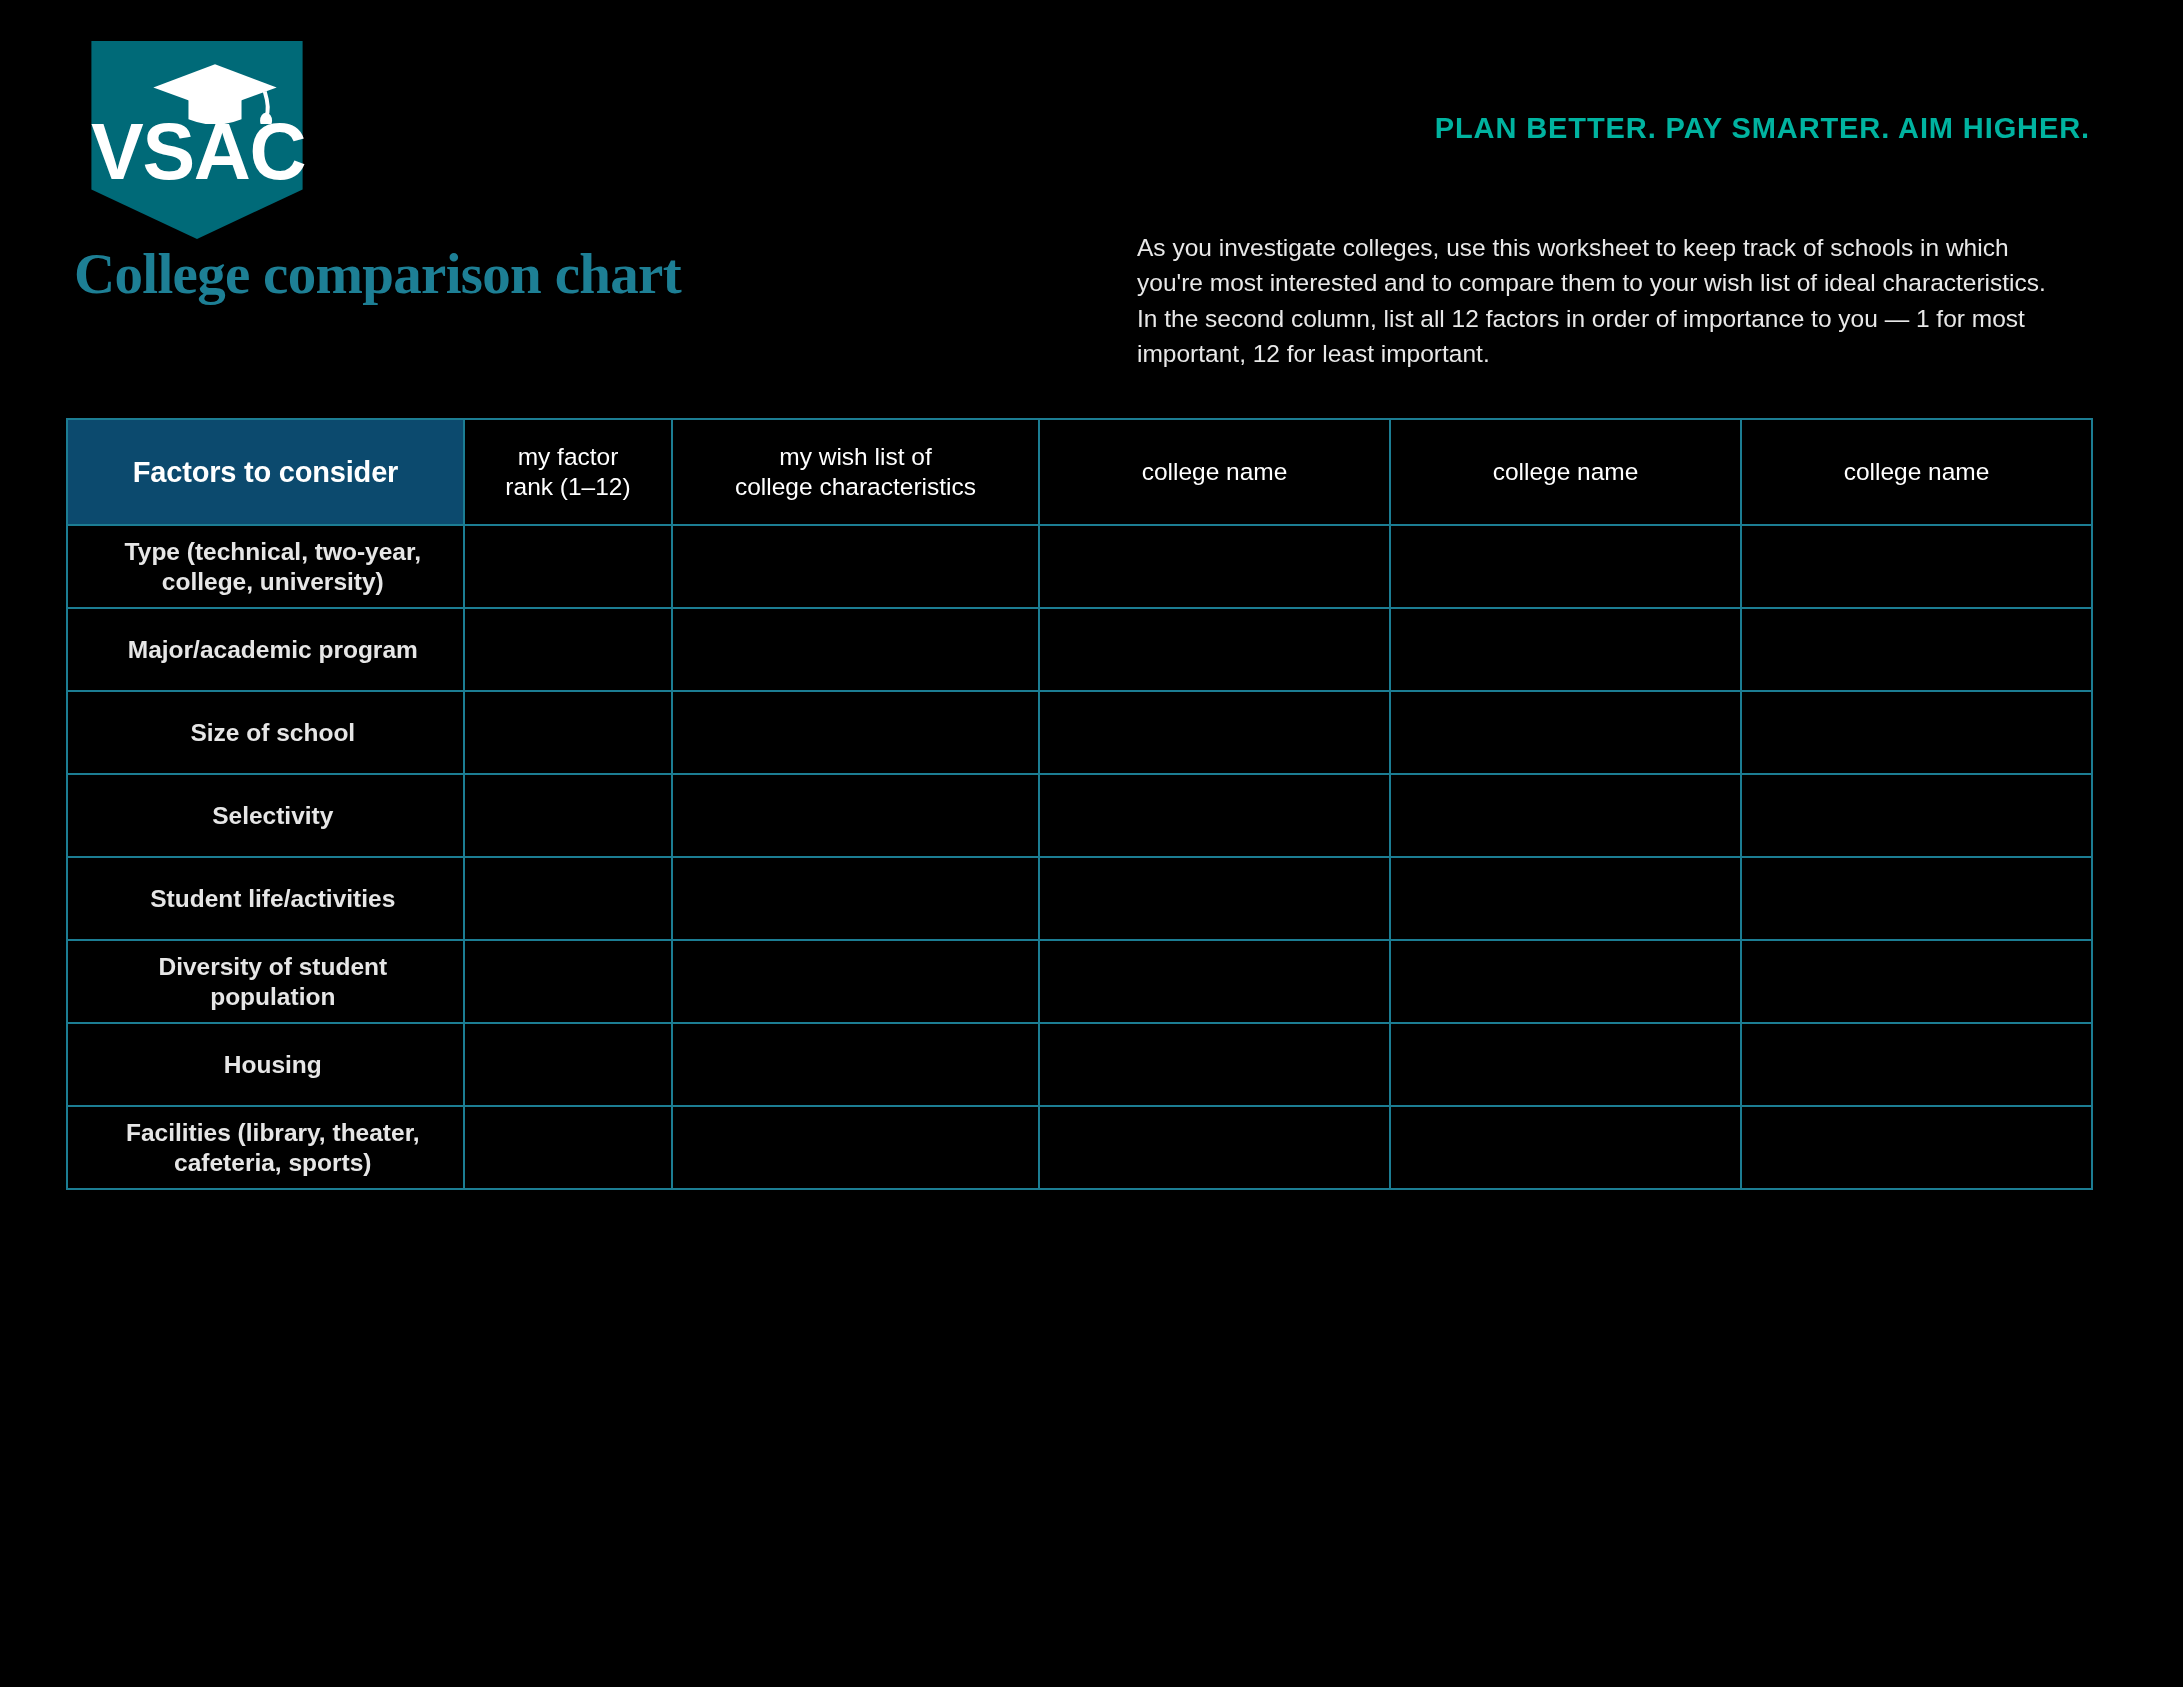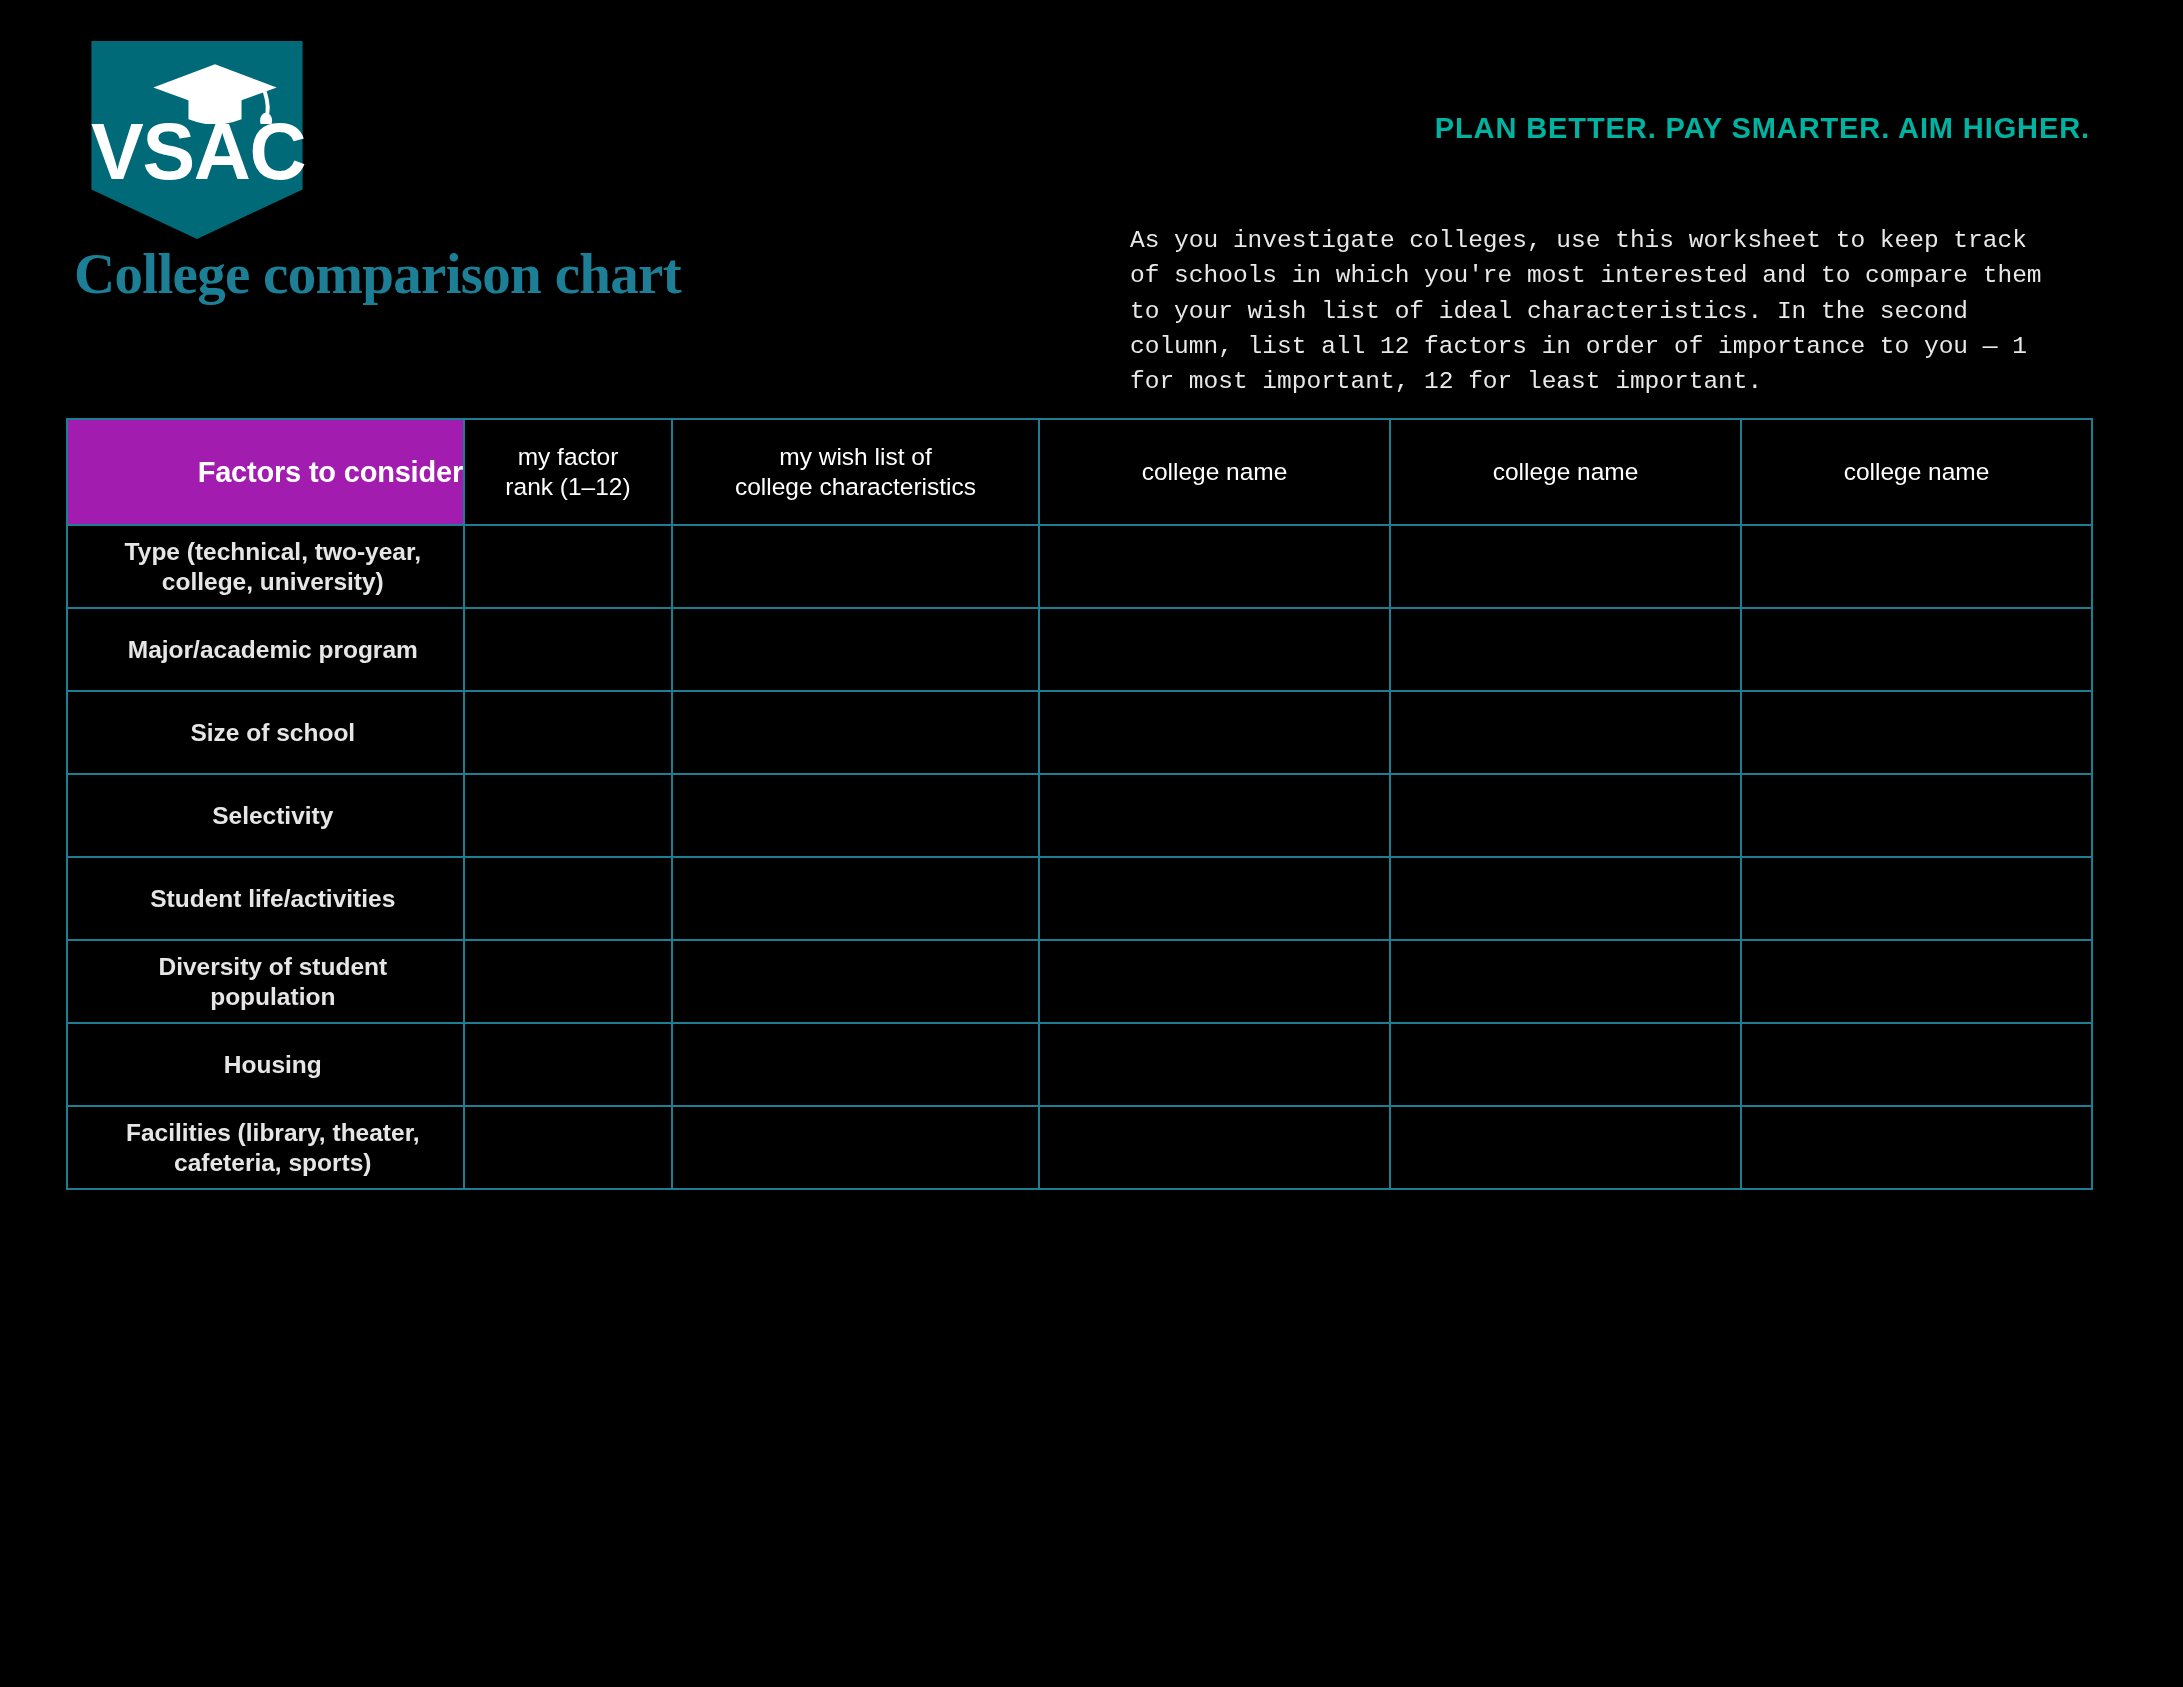--- a/index.html
+++ b/index.html
@@ -86,21 +86,21 @@
   .intro {
     position: absolute;
     left: 1125px;
     top: 218px;
     width: 939px;
     color: #e8e8e8;
     font-size: 24.5px;
     line-height: 1.44;
     font-family: "Liberation Sans", sans-serif;
   }
-  .intro p { margin: 5px; font-family: Liberation Mono, monospace; }
+  .intro p { margin: 12px; }
 
   
   .chart-table {
     position: absolute;
     left: 66px;
     top: 418px;
     width: 2024px;
     border-collapse: collapse;
     table-layout: fixed;
   }
@@ -113,25 +113,25 @@
 
   
   .col-factor   { width: 397px; }
   .col-rank     { width: 208px; }
   .col-wish     { width: 367px; }
   .col-college  { width: 351px; }
 
   
   thead tr { height: 106px; }
   th.head-factor {
-    background: #a21caf;
+    background: #0c4a6e;
     color: #ffffff;
     font-size: 29px;
     font-weight: 700;
-    text-align: right;
+    text-align: center;
     letter-spacing: -0.2px;
     font-family: "Liberation Sans", sans-serif;
   }
   th.head-plain {
     background: #000000;
     color: #ffffff;
     font-size: 24.5px;
     font-weight: 400;
     text-align: center;
     line-height: 1.22;

